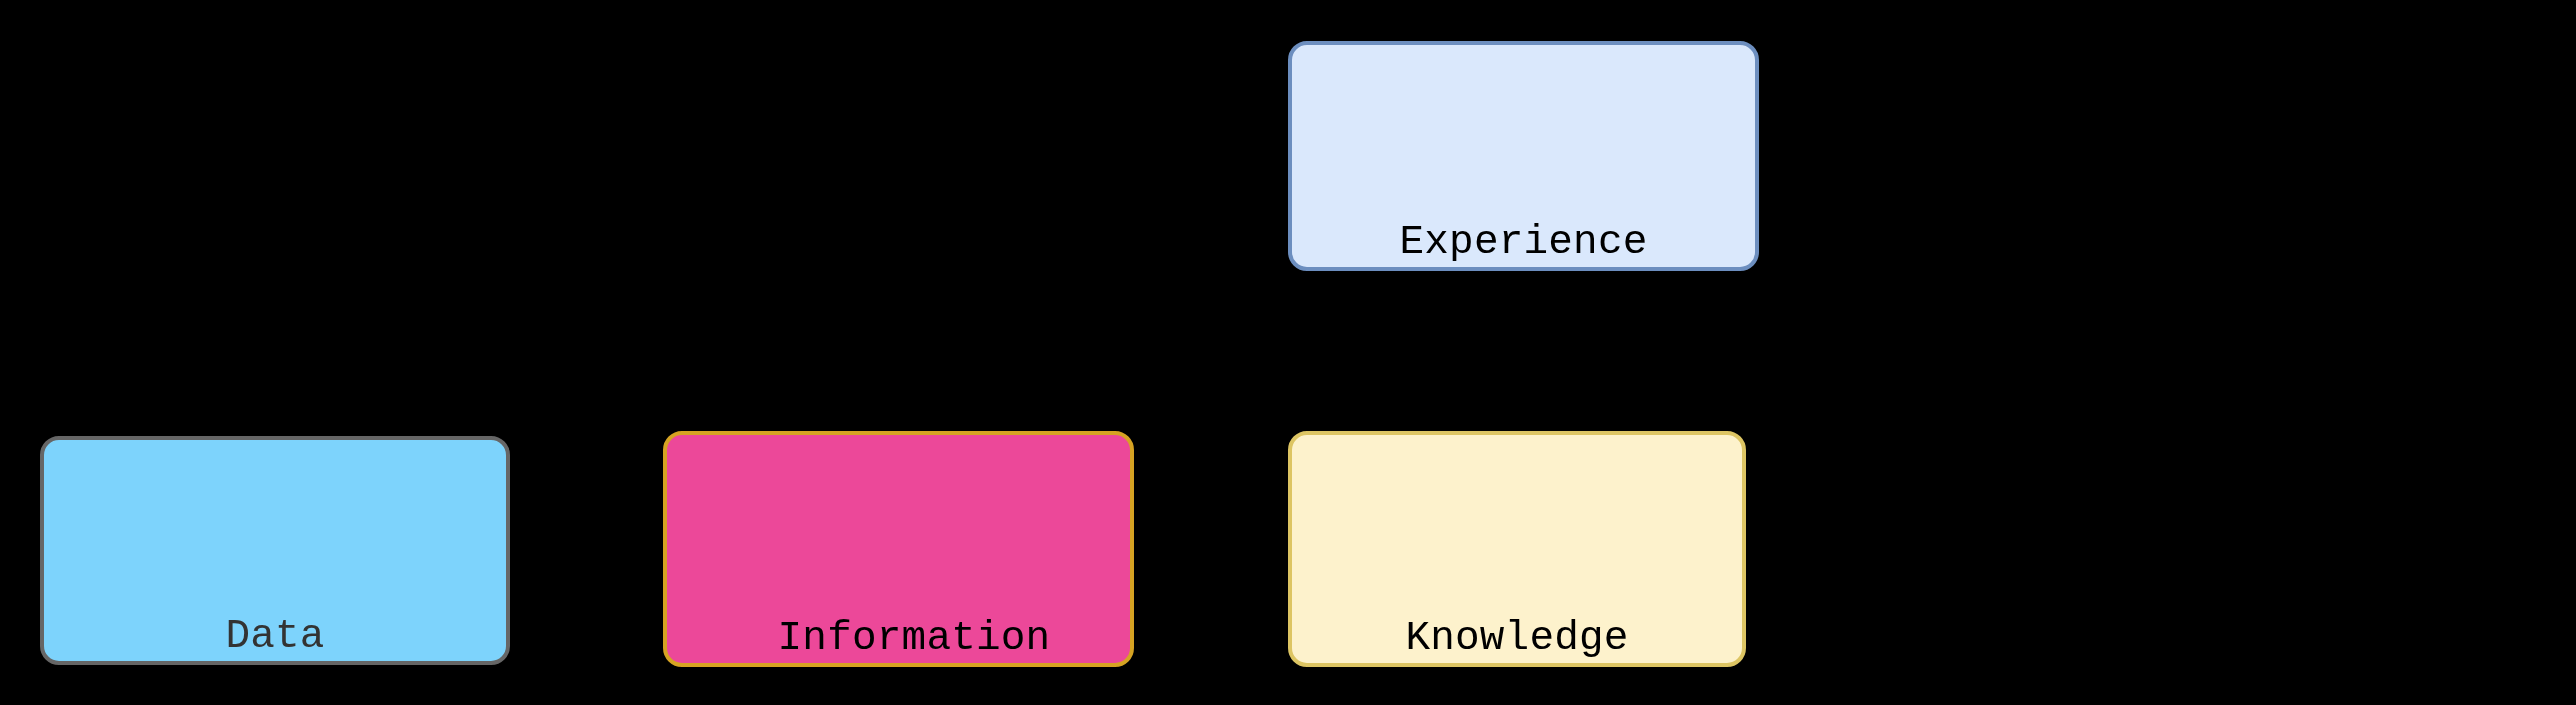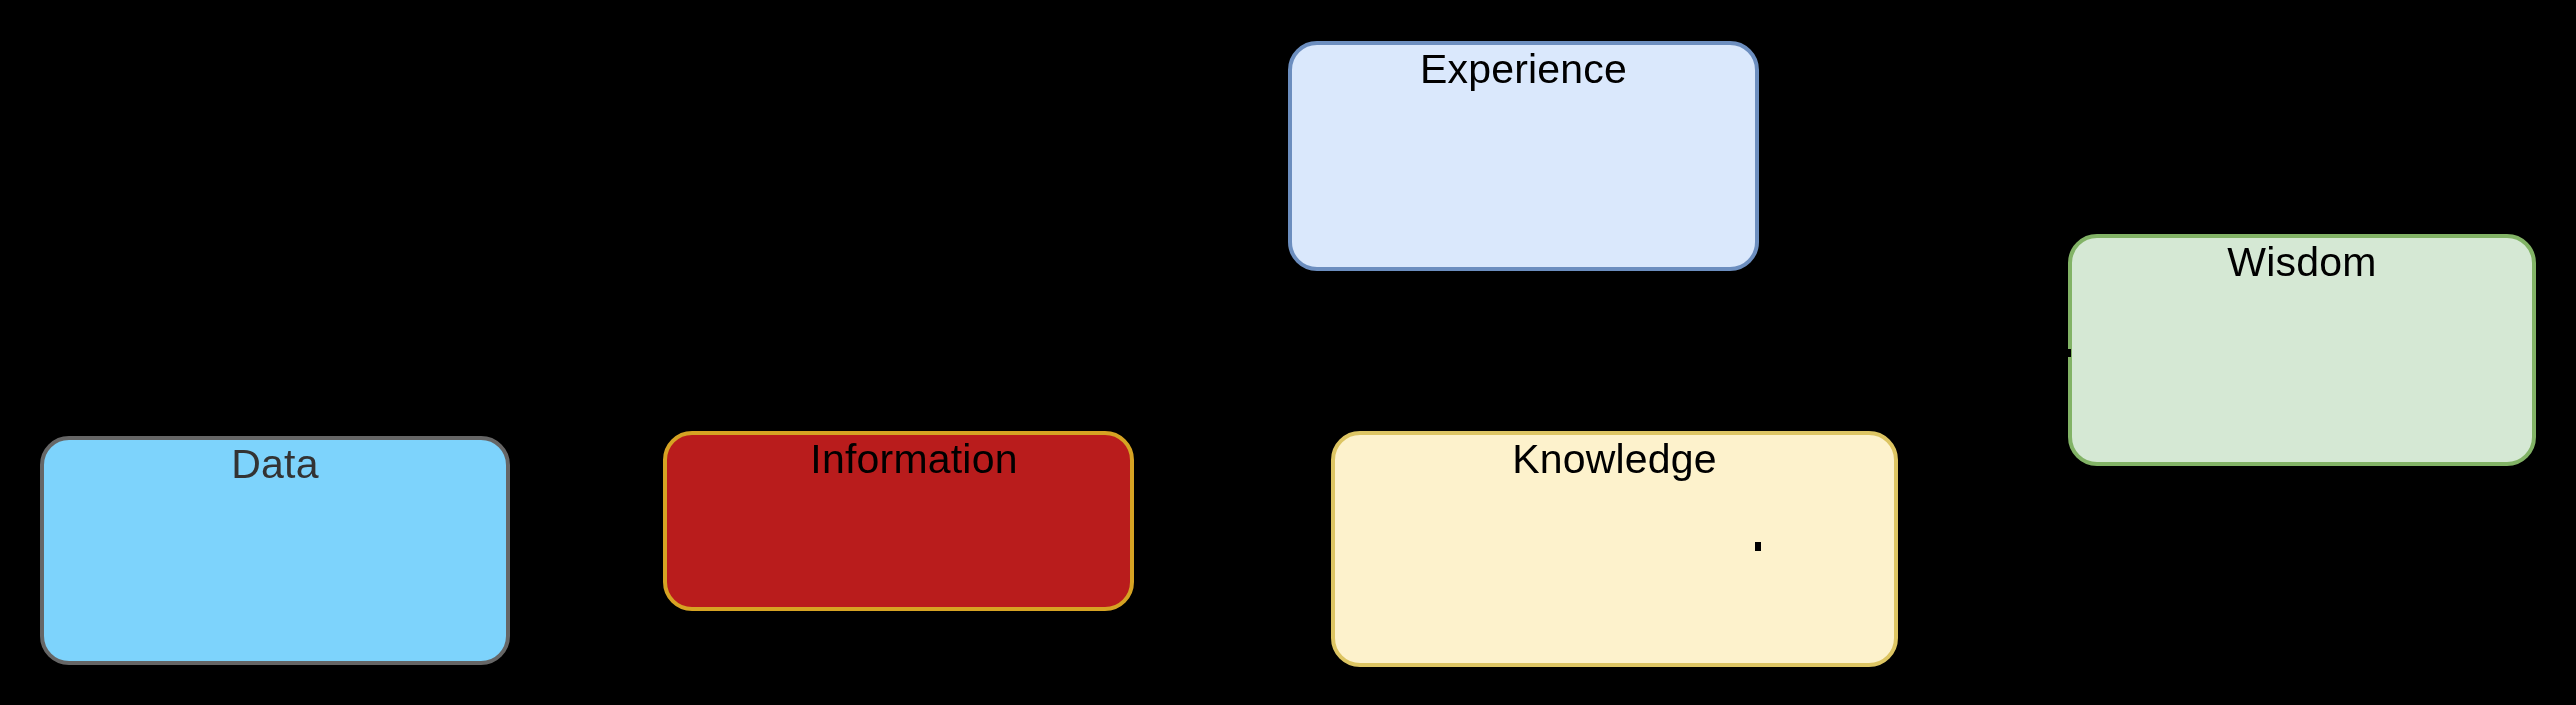--- a/index.html
+++ b/index.html
@@ -15,58 +15,58 @@
     position: relative;
     width: 2576px;
     height: 705px;
     background: #000000;
     overflow: hidden;
   }
   .node {
     position: absolute;
     box-sizing: border-box;
     display: flex;
-    align-items: flex-start;
+    align-items: flex-end;
     justify-content: center;
     border-style: solid;
-    border-radius: 29px;
+    border-radius: 19px;
     text-align: center;
     line-height: 1.2;
     user-select: none;
+    font-family: Liberation Mono, monospace;
   }
   .node .node-label {
     display: block;
     font-size: 41px;
     letter-spacing: 0.2px;
     white-space: nowrap;
   }
 
   
   .node-data {
     left: 40px;  top: 436px;  width: 470px; height: 229px;
     background: #7dd3fc;
     border-color: #666666;
     border-width: 4.9px;
     color: #333333;
   }
   .node-information {
-    left: 663px; top: 431px;  width: 471px; height: 180px;
-    background: #b91c1c;
+    left: 663px; top: 431px;  width: 471px; height: 236px;
+    background: #ec4899;
     border-color: #d6a323;
     border-width: 4.9px;
     color: #000000;
     padding-left: 31px;
   }
   .node-knowledge {
-    left: 1288px; top: 431px; width: 567px; height: 236px;
+    left: 1288px; top: 431px; width: 458px; height: 236px;
     background: #fdf2cc;
     border-color: #ddc563;
     border-width: 4.9px;
     color: #000000;
-    margin-left: 43px;
   }
   .node-experience {
     left: 1288px; top: 41px;  width: 471px; height: 230px;
     background: #dae8fc;
     border-color: #6c8ebf;
     border-width: 4.9px;
     color: #000000;
   }
   .node-wisdom {
     left: 2068px; top: 234px; width: 468px; height: 232px;
@@ -98,21 +98,18 @@
   </div>
 
   <div class="node node-knowledge">
     <span class="node-label">Knowledge</span>
   </div>
 
   <div class="node node-experience">
     <span class="node-label">Experience</span>
   </div>
 
-  <div class="node node-wisdom">
-    <span class="node-label">Wisdom</span>
-  </div>
 
   <div class="edge-stub stub-knowledge-right"></div>
   <div class="edge-stub stub-wisdom-left"></div>
 
 </div>
 
 
 </body></html>

